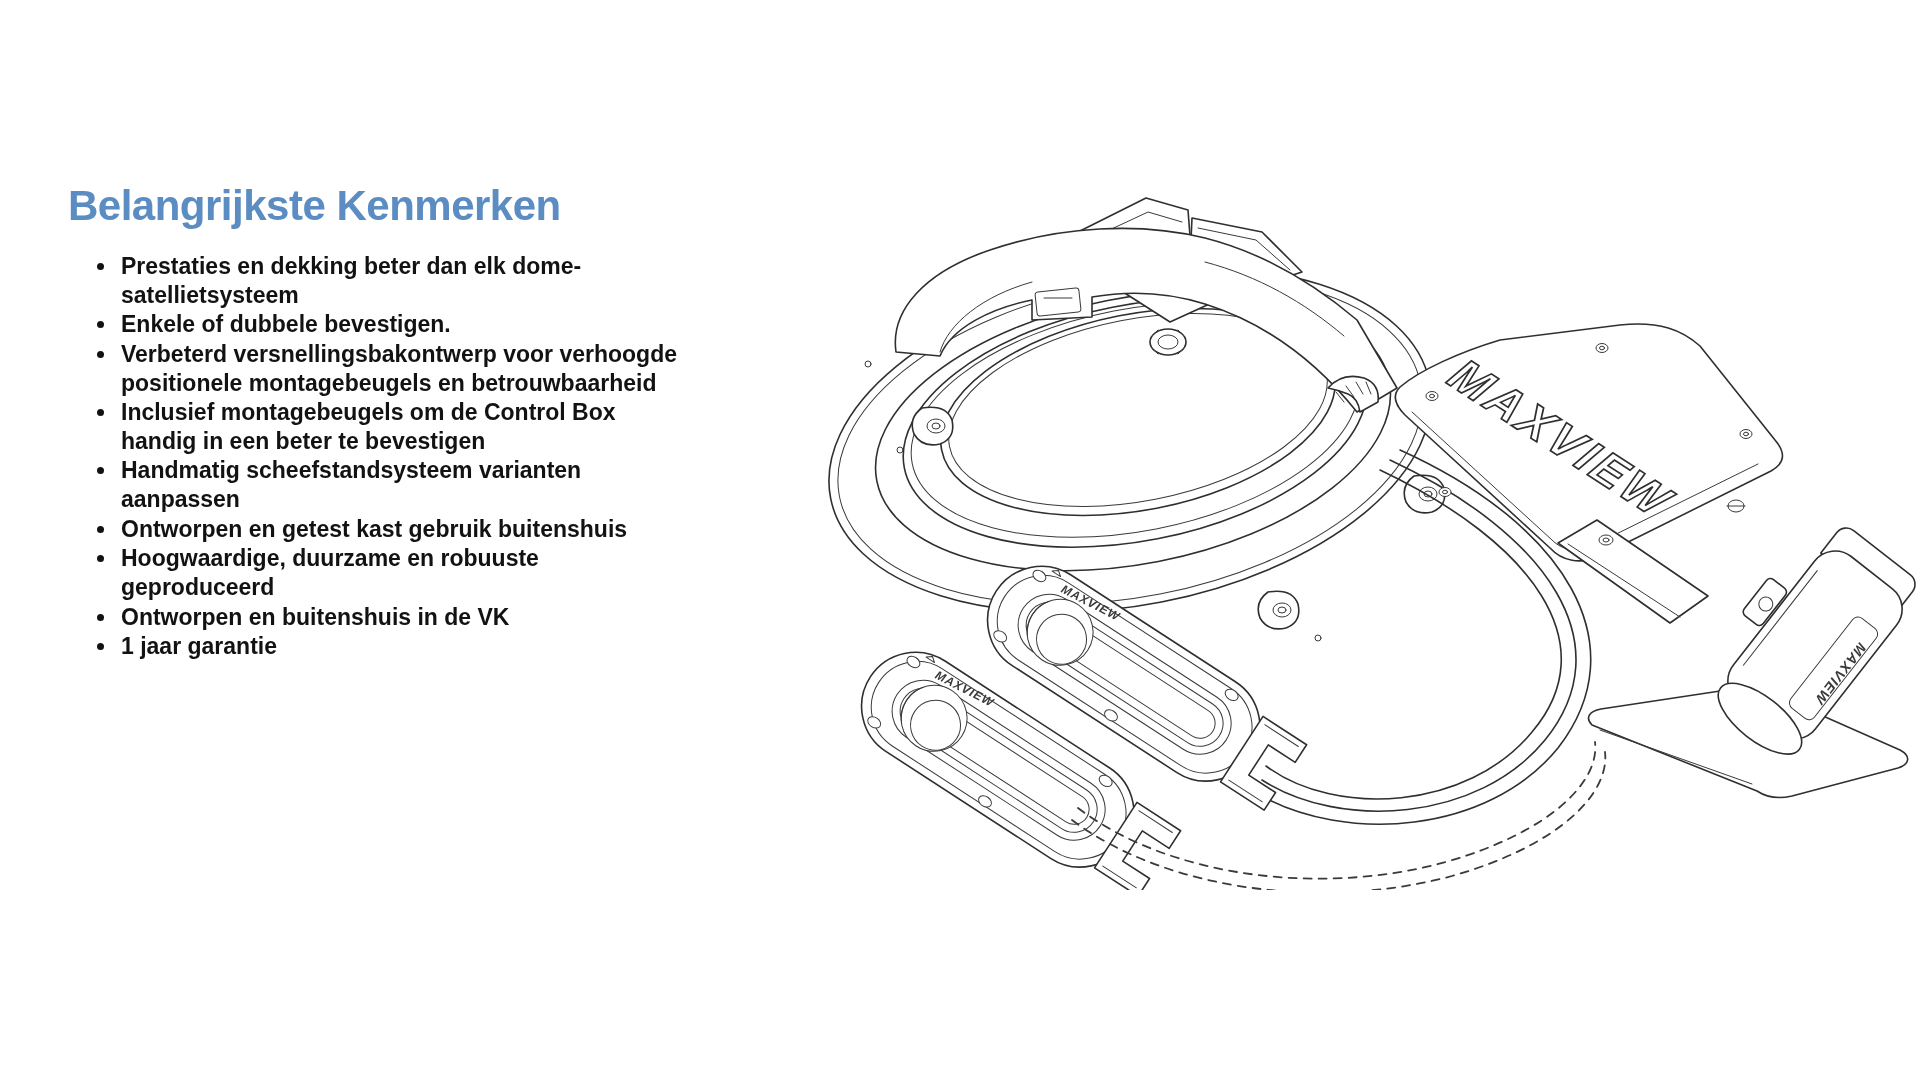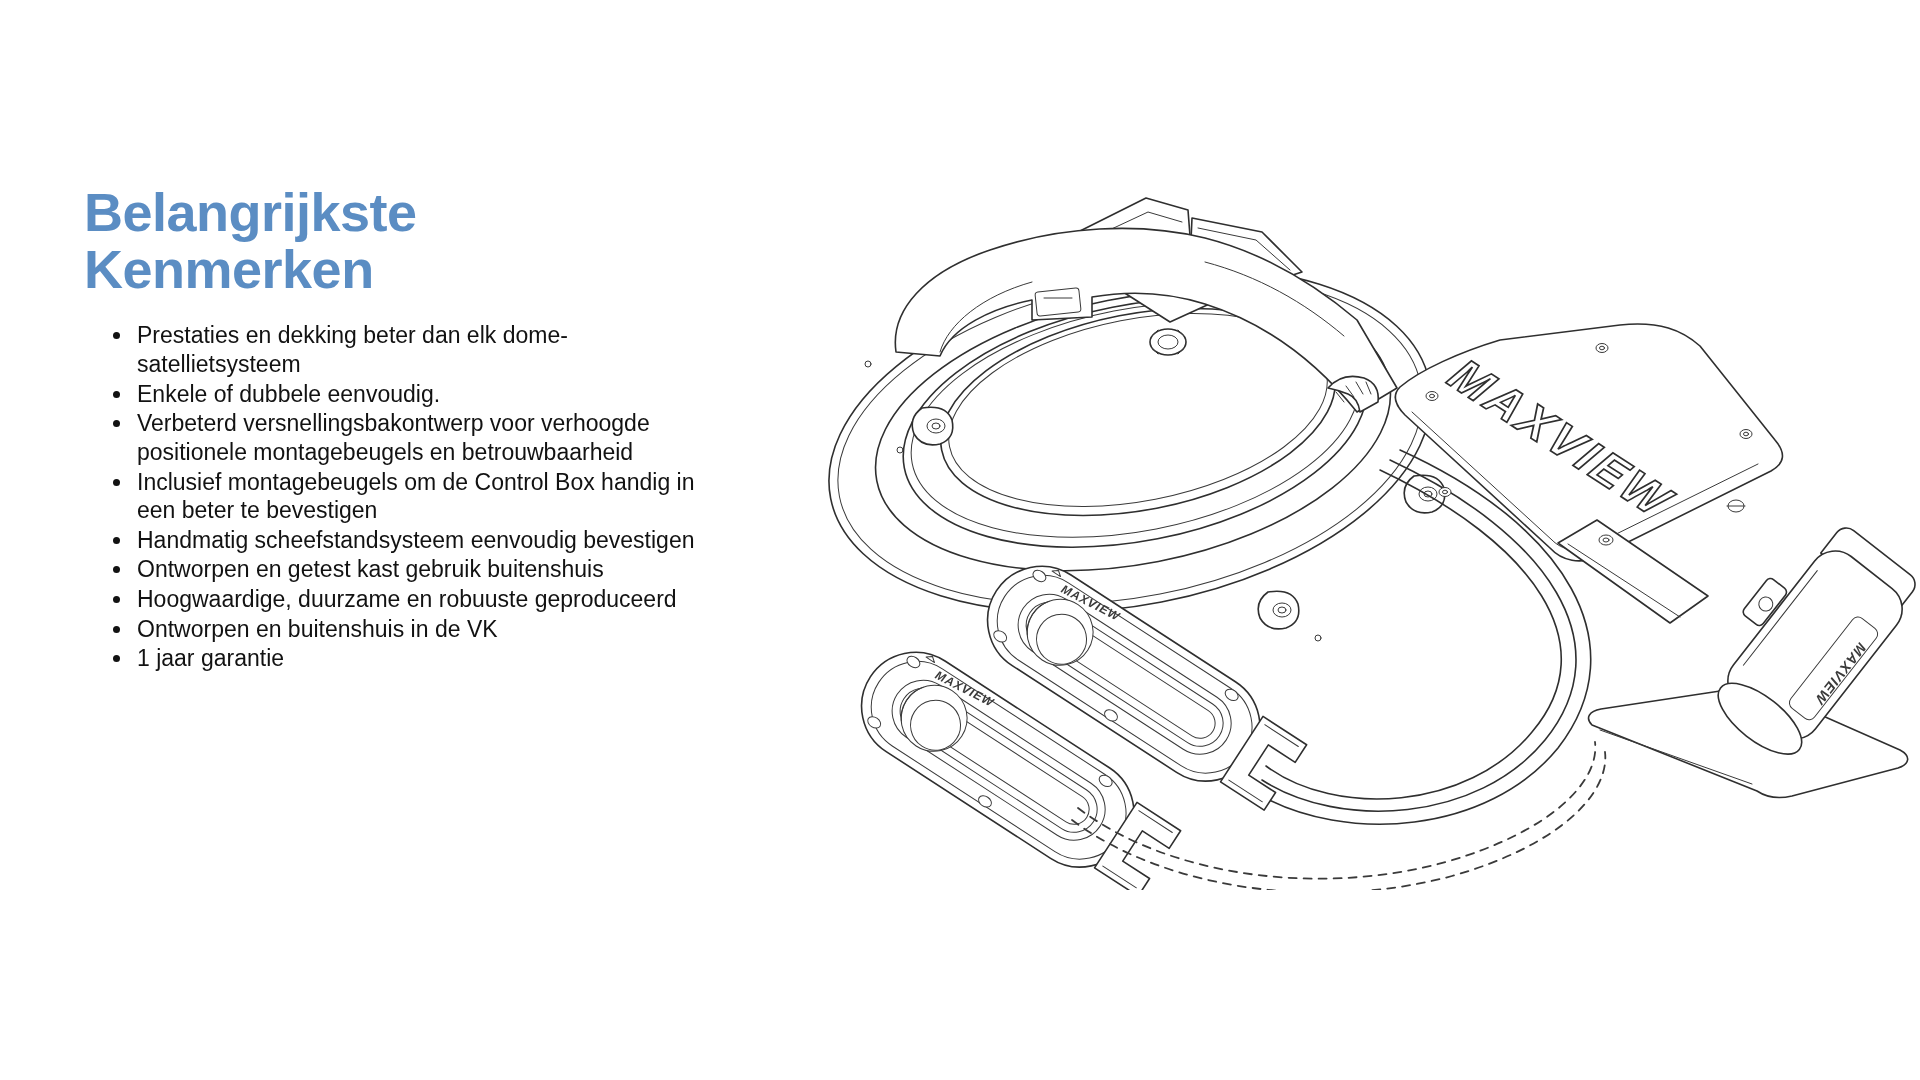--- a/index.html
+++ b/index.html
@@ -17,33 +17,34 @@
     height: 1080px;
     background: #ffffff;
   }
   .text-col {
     position: absolute;
     left: 68px;
     top: 184px;
     width: 625px;
   }
   h1.page-title {
-    margin: 0 0 24px 16px;
-    font-size: 54px;
+    margin: 0 0 24px 0;
+    font-size: 42px;
     line-height: 1.05;
     font-weight: 700;
     letter-spacing: -0.5px;
     color: #5b8dc3;
   }
   ul.feature-list {
-    margin: 16px;
+    margin: 0;
     padding: 0 0 0 50px;
     width: 572px;
     list-style-type: disc;
     color: #121212;
+    font-weight: bold;
   }
   ul.feature-list li {
     font-size: 23px;
     line-height: 1.245;
     margin: 0 0 1px 0;
     padding-left: 3px;
     color: #121212;
   }
   .drawing-wrap {
     position: absolute;
@@ -78,24 +79,24 @@
 </style>
 </head>
 <body>
 
 <div class="page">
 
   <div class="text-col">
     <h1 class="page-title">Belangrijkste Kenmerken</h1>
     <ul class="feature-list">
       <li>Prestaties en dekking beter dan elk dome-satellietsysteem</li>
-      <li>Enkele of dubbele eenvoudig.</li>
+      <li>Enkele of dubbele bevestigen.</li>
       <li>Verbeterd versnellingsbakontwerp voor verhoogde positionele montagebeugels en betrouwbaarheid</li>
       <li>Inclusief montagebeugels om de Control Box handig in een beter te bevestigen</li>
-      <li>Handmatig scheefstandsysteem eenvoudig bevestigen</li>
+      <li>Handmatig scheefstandsysteem varianten aanpassen</li>
       <li>Ontworpen en getest kast gebruik buitenshuis</li>
       <li>Hoogwaardige, duurzame en robuuste geproduceerd</li>
       <li>Ontworpen en buitenshuis in de VK</li>
       <li>1 jaar garantie</li>
     </ul>
   </div>
 
   <div class="drawing-wrap">
     <svg width="1220" height="750" viewBox="0 0 1220 750">
       <defs>

